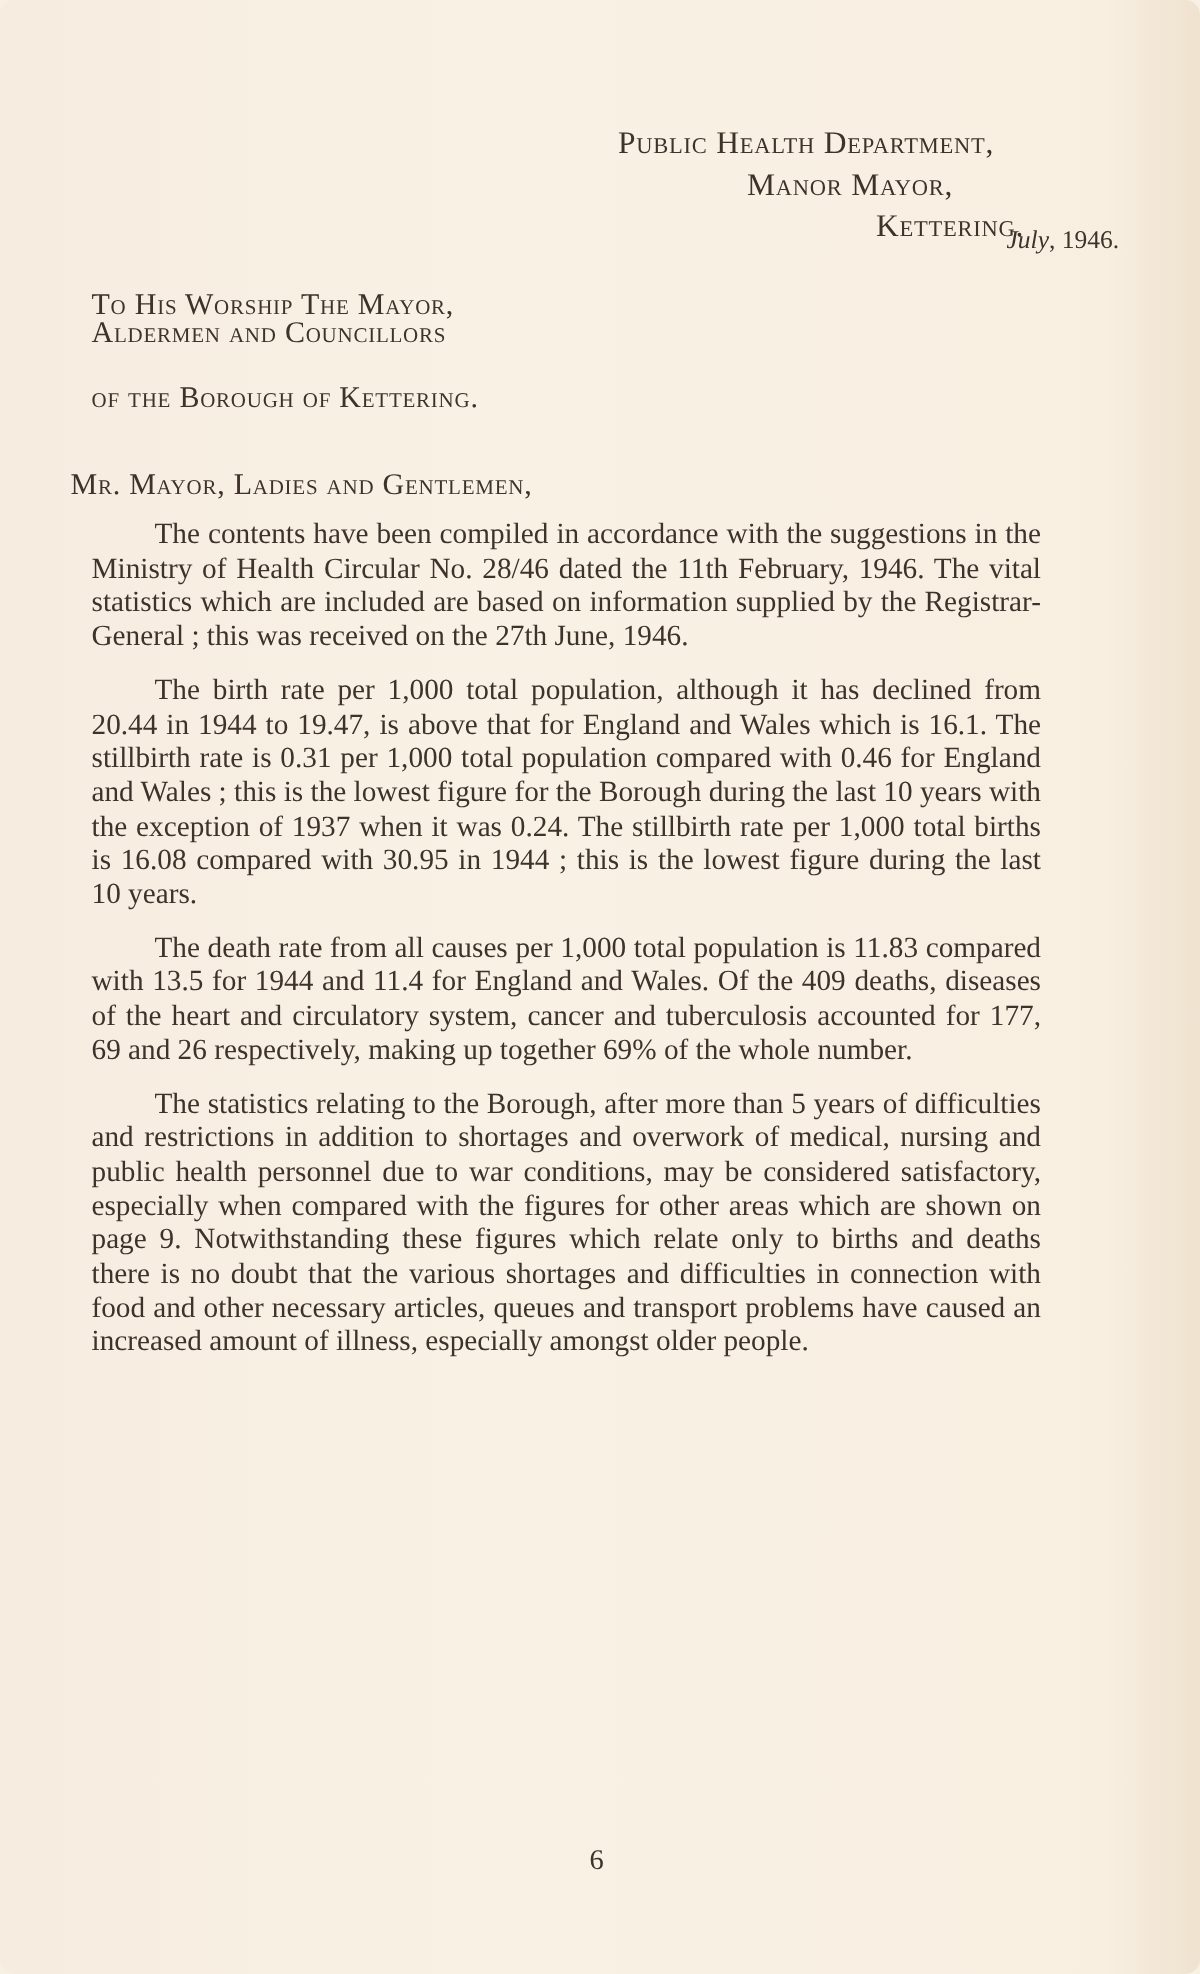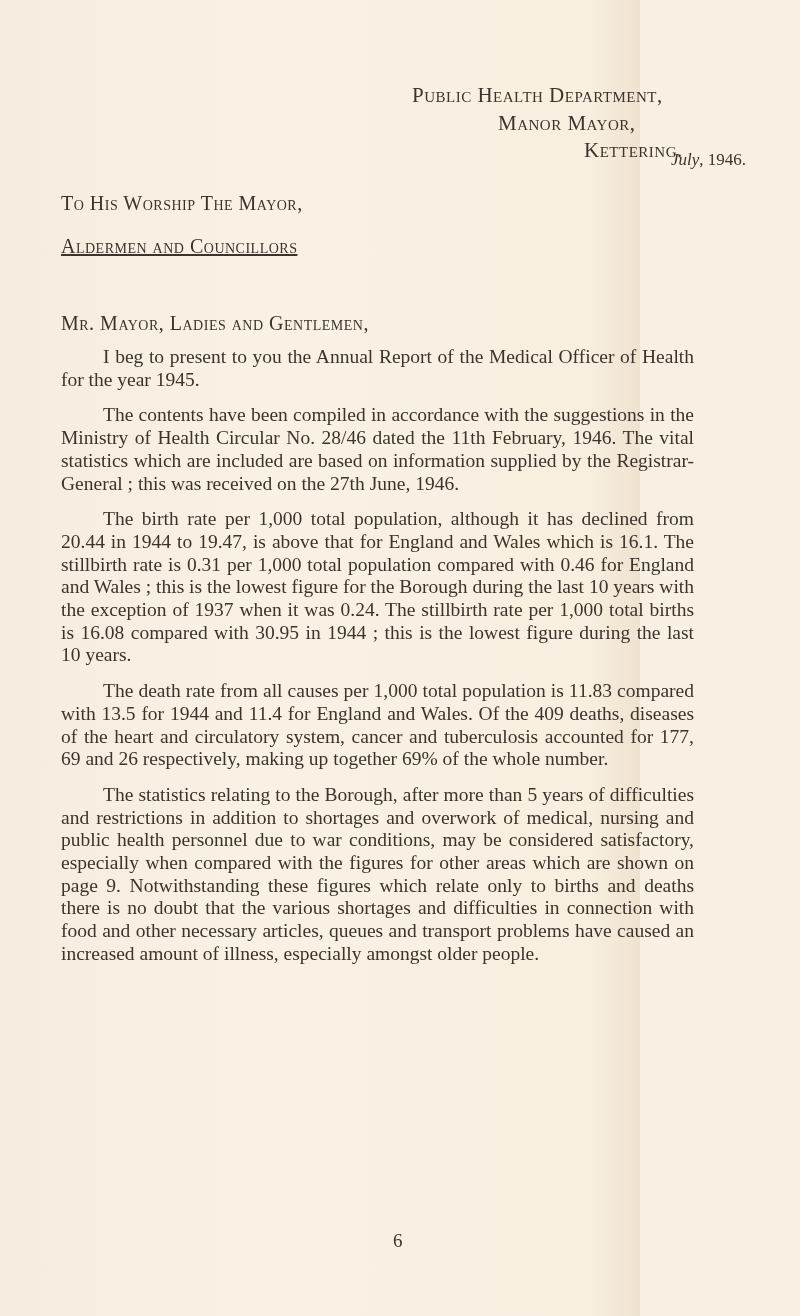--- a/index.html
+++ b/index.html
@@ -4,37 +4,38 @@
 <style>
   html, body { margin: 0; padding: 0; }
   body {
     width: 800px; height: 1316px; overflow: hidden;
     background: #f8f0e2;
     position: relative;
     font-family: "Liberation Serif", "DejaVu Serif", serif;
     color: #3e322b;
   }
   .page {
-    position: absolute; left: 0; top: 0; width: 640px; height: 1316px;
+    position: absolute; left: 0; top: 0; width: 800px; height: 1316px;
     background: linear-gradient(90deg, #f6ede0 0%, #f9f1e4 40%, #f8efe1 92%, #efe2cf 100%);
+    border-radius: 10px;
   }
   .sc { font-variant: small-caps; letter-spacing: 0.5px; }
   .addr {
     position: absolute; font-size: 21px; line-height: 26px; white-space: nowrap;
   }
   .addr-1 { left: 412px; top: 82px; }
   .addr-2 { left: 498px; top: 110px; }
   .addr-3 { left: 561px; top: 137px; margin-left: 23px; }
   .date { position: absolute; left: 671px; top: 150px; font-size: 17px; white-space: nowrap; }
   .date i { font-style: italic; }
   .recip { position: absolute; left: 61px; font-size: 20px; white-space: nowrap; }
   .recip-1 { top: 192px; }
-  .recip-2 { top: 235px; text-decoration: underline; }
+  .recip-2 { top: 211px; }
   .recip-3 { top: 254px; }
-  .salutation { position: absolute; left: 61px; top: 312px; font-size: 20px; white-space: nowrap; text-align: center; }
+  .salutation { position: absolute; left: 47px; top: 312px; font-size: 20px; white-space: nowrap; text-align: center; }
   .body-text {
     position: absolute; left: 61px; width: 633px;
     font-size: 19.5px; line-height: 22.7px; text-align: justify;
     font-stretch: condensed;
   }
   .body-text p { margin: 0 0 13px 0; text-indent: 42px; }
   .pg { position: absolute; left: 393px; top: 1230px; font-size: 19px; }
 </style>
 </head>
 <body>
@@ -42,25 +43,25 @@
 <div class="page">
 
   <div class="addr addr-1 sc">Public Health Department,</div>
   <div class="addr addr-2 sc">Manor Mayor,</div>
   <div class="addr addr-3 sc">Kettering.</div>
 
   <div class="date"><i>July</i><span>, 1946.</span></div>
 
   <div class="recip recip-1 sc">To His Worship The Mayor,</div>
   <div class="recip recip-2 sc">Aldermen and Councillors</div>
+  <div class="recip recip-3 sc">of the Borough of Kettering.</div>
 
   <div class="salutation sc">Mr. Mayor, Ladies and Gentlemen,</div>
 
   <div class="body-text" style="top:346px;">
-    <p>I beg to present to you the Annual Report of the Medical Officer of Health for the year 1945.</p>
     <p>The contents have been compiled in accordance with the suggestions in the Ministry of Health Circular No. 28/46 dated the 11th February, 1946. The vital statistics which are included are based on information supplied by the Registrar-General ; this was received on the 27th June, 1946.</p>
     <p>The birth rate per 1,000 total population, although it has declined from 20.44 in 1944 to 19.47, is above that for England and Wales which is 16.1. The stillbirth rate is 0.31 per 1,000 total population compared with 0.46 for England and Wales ; this is the lowest figure for the Borough during the last 10 years with the exception of 1937 when it was 0.24. The stillbirth rate per 1,000 total births is 16.08 compared with 30.95 in 1944 ; this is the lowest figure during the last 10 years.</p>
     <p>The death rate from all causes per 1,000 total population is 11.83 compared with 13.5 for 1944 and 11.4 for England and Wales. Of the 409 deaths, diseases of the heart and circulatory system, cancer and tuberculosis accounted for 177, 69 and 26 respectively, making up together 69% of the whole number.</p>
     <p>The statistics relating to the Borough, after more than 5 years of difficulties and restrictions in addition to shortages and overwork of medical, nursing and public health personnel due to war conditions, may be considered satisfactory, especially when compared with the figures for other areas which are shown on page 9. Notwithstanding these figures which relate only to births and deaths there is no doubt that the various shortages and difficulties in connection with food and other necessary articles, queues and transport problems have caused an increased amount of illness, especially amongst older people.</p>
   </div>
 
   <div class="pg">6</div>
 </div>
 
 </body></html>

